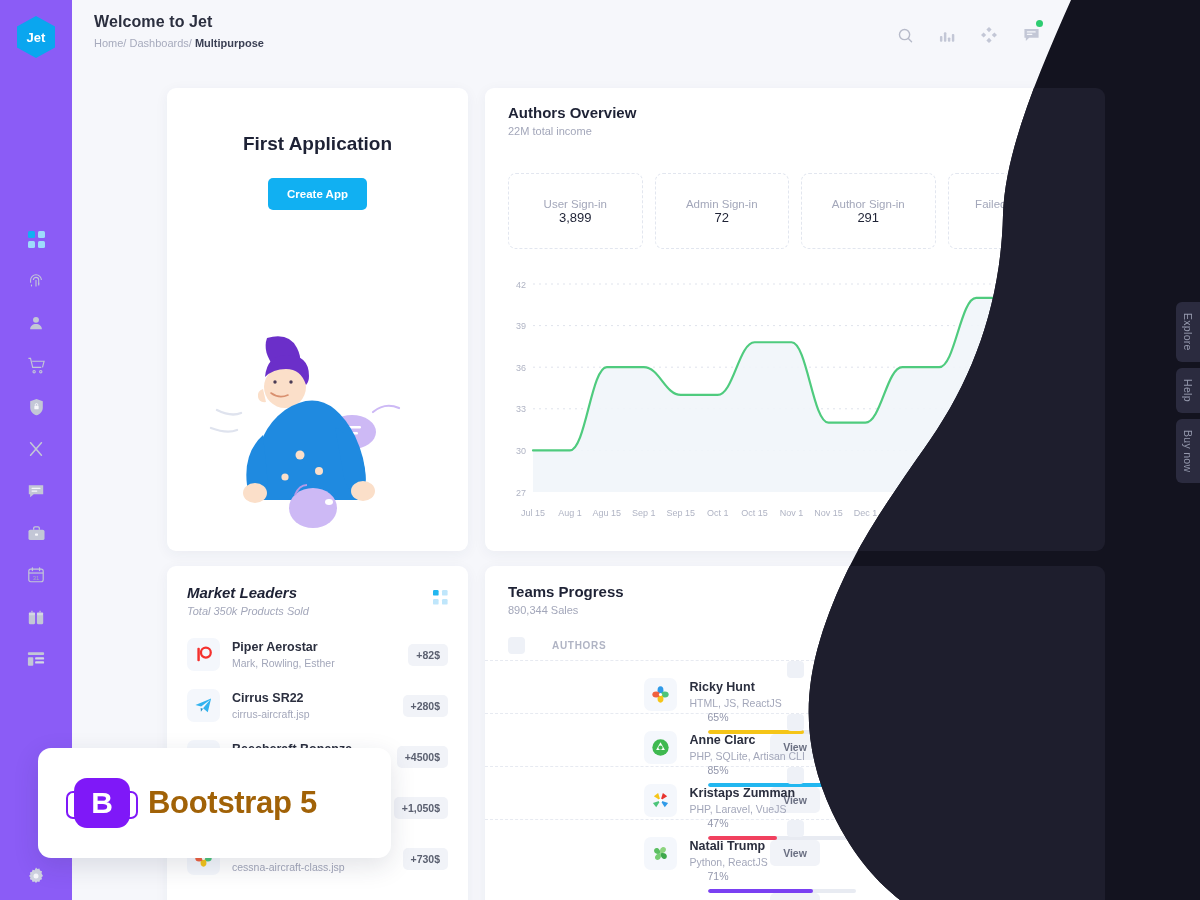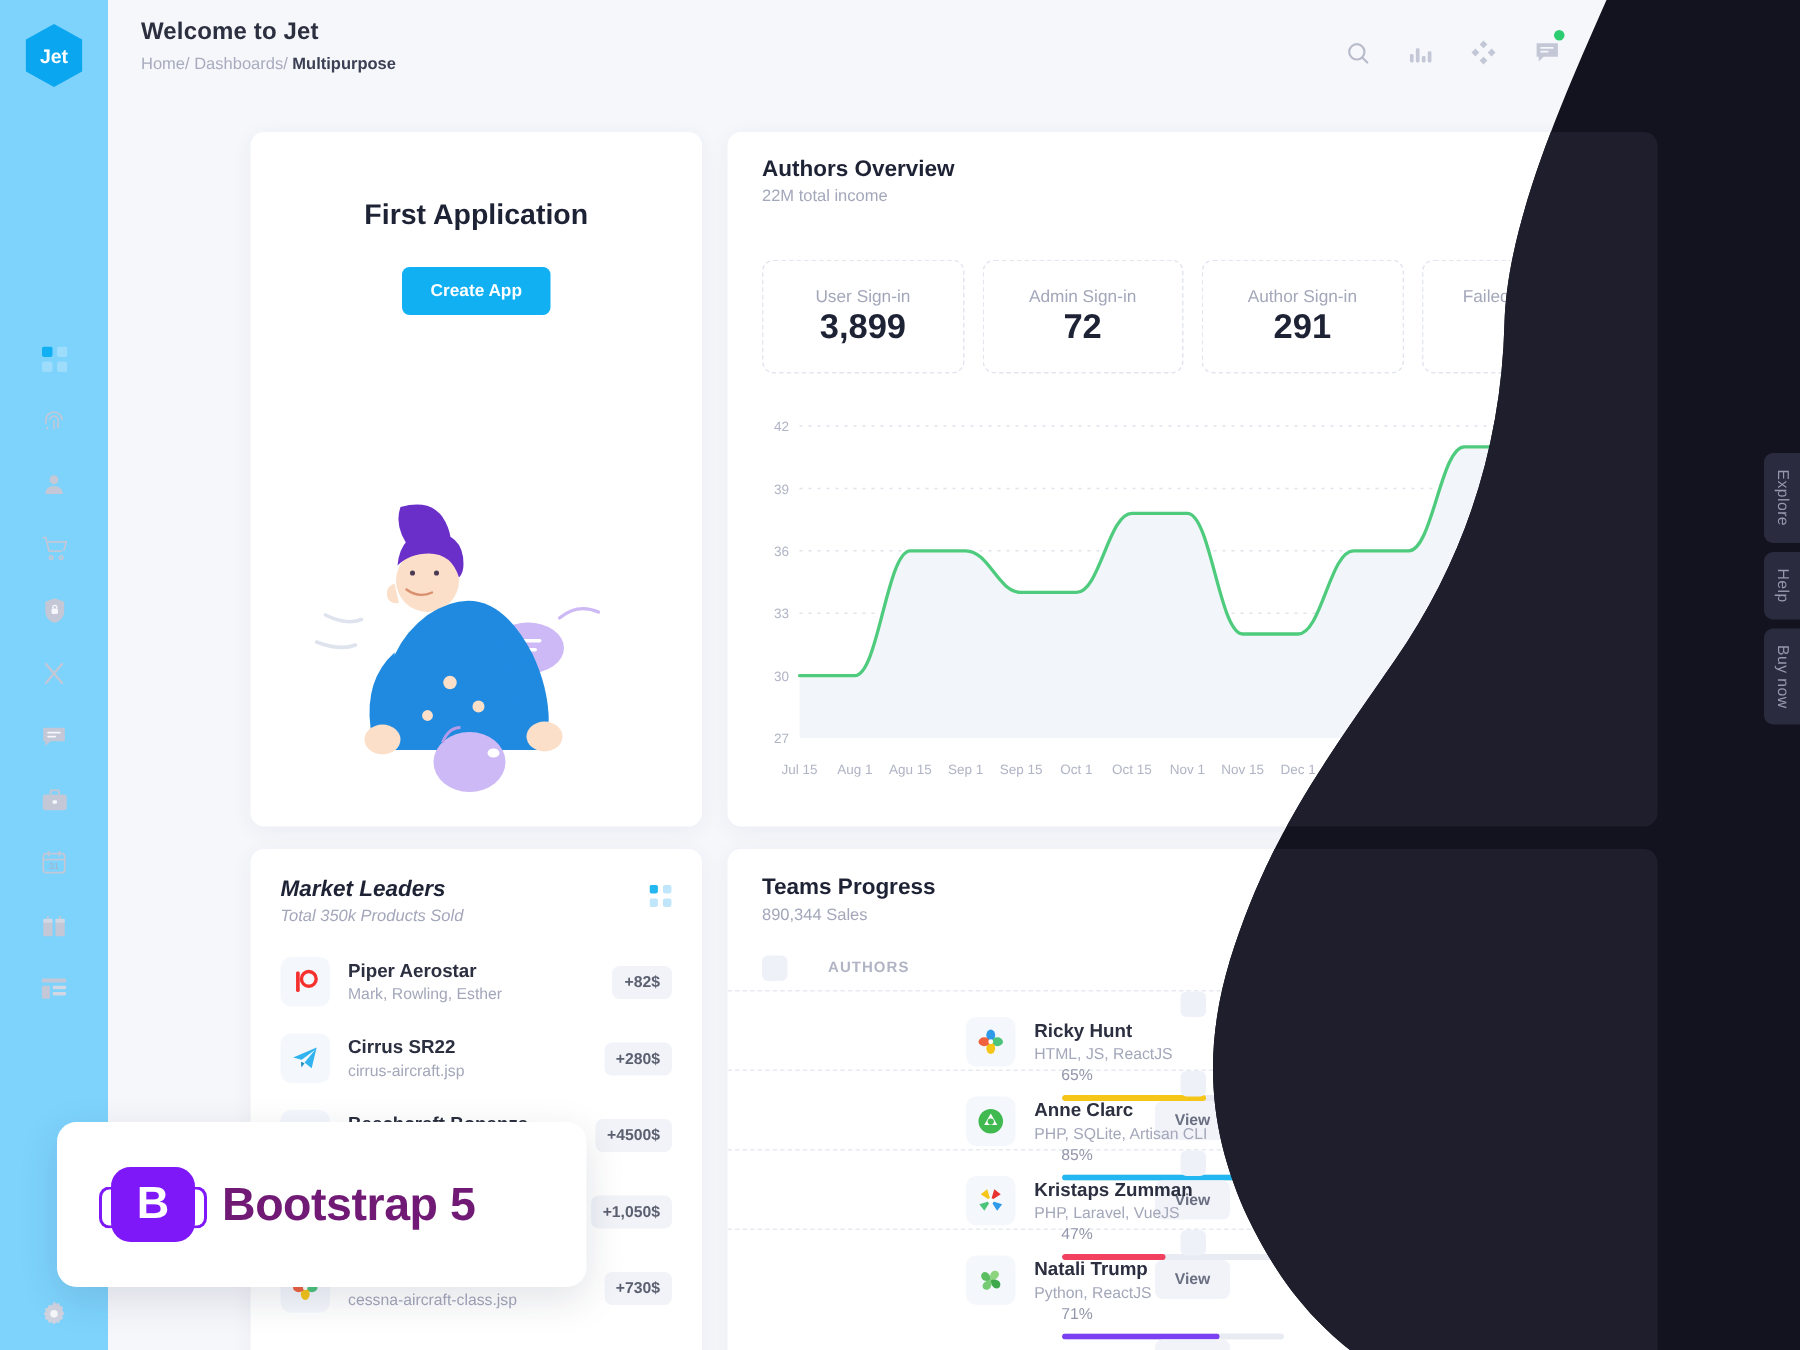--- a/index.html
+++ b/index.html
@@ -10,21 +10,21 @@
     position: relative;
     -webkit-font-smoothing: antialiased;
   }
 
   
   #light-layer { position: absolute; inset: 0; background: #f6f7fb; }
 
   
   .sidebar {
     position: absolute; left: 0; top: 0; width: 72px; height: 900px;
-    background: #7dd3fc; z-index: 5;
+    background: #8b5cf6; z-index: 5;
     display: flex; flex-direction: column; align-items: center;
   }
   .logo {
     margin-top: 16px; width: 38px; height: 42px; background: #0aa6ef;
     color: #fff; font-size: 13px; font-weight: bold;
     display: flex; align-items: center; justify-content: center;
     clip-path: polygon(50% 0%, 100% 25%, 100% 75%, 50% 100%, 0% 75%, 0% 25%);
   }
   .nav-list { margin-top: 170px; display: flex; flex-direction: column; gap: 20px; align-items: center; }
   .nav-item {
@@ -70,21 +70,21 @@
   #authors { left: 485px; top: 88px; width: 620px; height: 463px; }
   .card-title { font-size: 15px; font-weight: bold; color: #1e2235; }
   .card-sub { font-size: 11px; color: #a3a7ba; margin-top: 4px; }
   .ao-head { position: absolute; left: 23px; top: 16px; }
   .ao-tabs { position: absolute; right: 14px; top: 21px; display: flex; align-items: center; gap: 4px; }
   .ao-tab { font-size: 11px; color: #b3b7c8; padding: 8px 14px; border-radius: 6px; cursor: pointer; white-space: nowrap; }
   .ao-tab.active { background: #f3f6fa; color: #3b4054; font-weight: bold; }
   .stats { position: absolute; left: 23px; top: 85px; right: 23px; display: flex; gap: 12px; }
   .stat { flex: 1; border: 1px dashed #e2e6ef; border-radius: 8px; height: 76px; display: flex; flex-direction: column; align-items: center; justify-content: center; }
   .stat-label { font-size: 11.5px; color: #a3a7ba; }
-  .stat-value { font-size: 23px; font-weight: bold; color: #1e2235; margin-top: 0; }
+  .stat-value { font-size: 13px; font-weight: normal; color: #1e2235; margin-top: 0; }
   .chart-wrap { position: absolute; left: 14px; top: 188px; right: 14px; height: 260px; }
 
   
   #market { left: 167px; top: 566px; width: 301px; height: 400px; overflow: hidden; }
   .ml-head { padding: 18px 20px 0; font-style: italic; }
   .ml-grid-icon { position: absolute; right: 20px; top: 24px; }
   .ml-list { margin-top: 12px; }
   .ml-row { display: flex; align-items: center; padding: 9px 20px; }
   .ml-ico { width: 33px; height: 33px; border-radius: 7px; background: #f4f7fc; display: flex; align-items: center; justify-content: center; flex: 0 0 auto; }
   .ml-text { margin-left: 12px; flex: 1; min-width: 0; }
@@ -140,21 +140,21 @@
     position: absolute; left: 38px; top: 748px; width: 353px; height: 110px;
     background: #fff; border-radius: 13px; z-index: 40;
     box-shadow: 0 8px 26px rgba(30,35,70,.13);
     display: flex; align-items: center; padding-left: 36px; gap: 18px;
   }
   .bs-logo { width: 56px; height: 50px; background: #7f18f8; border-radius: 13px; display: flex; align-items: center; justify-content: center; position: relative; }
   .bs-logo::before, .bs-logo::after { content:""; position:absolute; top:13px; width:7px; height:24px; border:2.5px solid #7f18f8; }
   .bs-logo::before { left:-8px; border-right:none; border-radius: 7px 0 0 7px; }
   .bs-logo::after { right:-8px; border-left:none; border-radius: 0 7px 7px 0; }
   .bs-logo span { color:#fff; font-size: 30px; font-weight: bold; line-height: 1; }
-  .bs-label { font-size: 31px; font-weight: bold; color: #701a75; letter-spacing: -.3px; }
+  .bs-label { font-size: 31px; font-weight: bold; color: #a16207; letter-spacing: -.3px; }
 
   .axis-lbl { font-size: 9px; fill: #b0b4c4; font-family: "Liberation Sans", sans-serif; }
 </style>
 </head>
 <body>
 
 <svg width="0" height="0" style="position:absolute">
   <defs>
     <clipPath id="darkClip" clipPathUnits="userSpaceOnUse">
       <path d="M 1071,0

